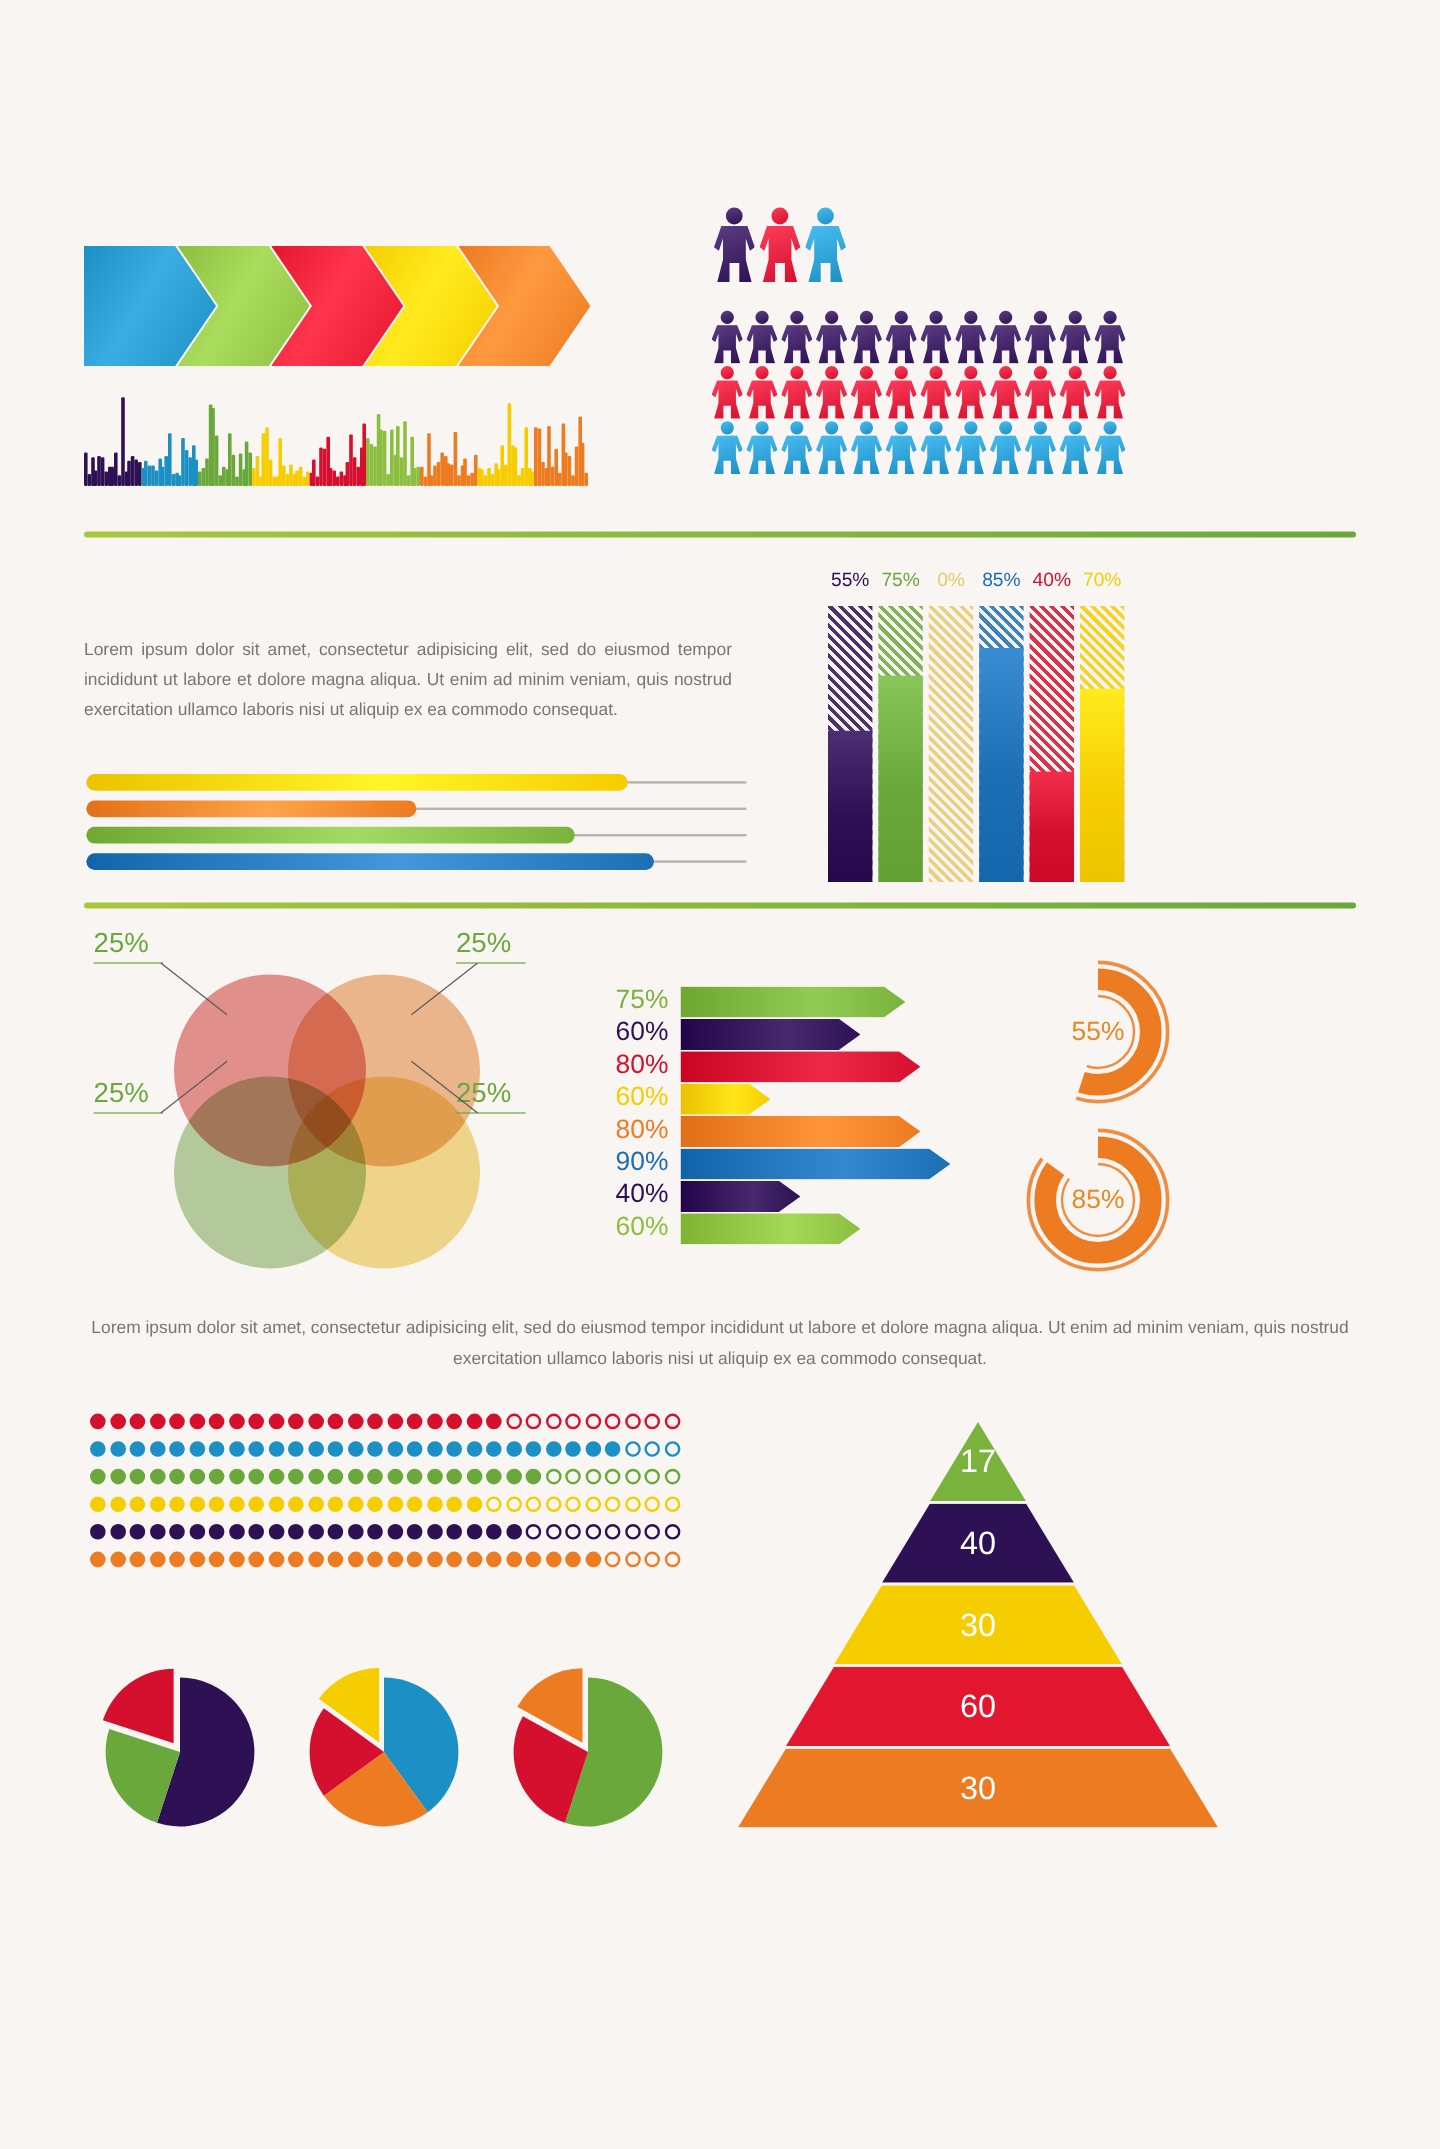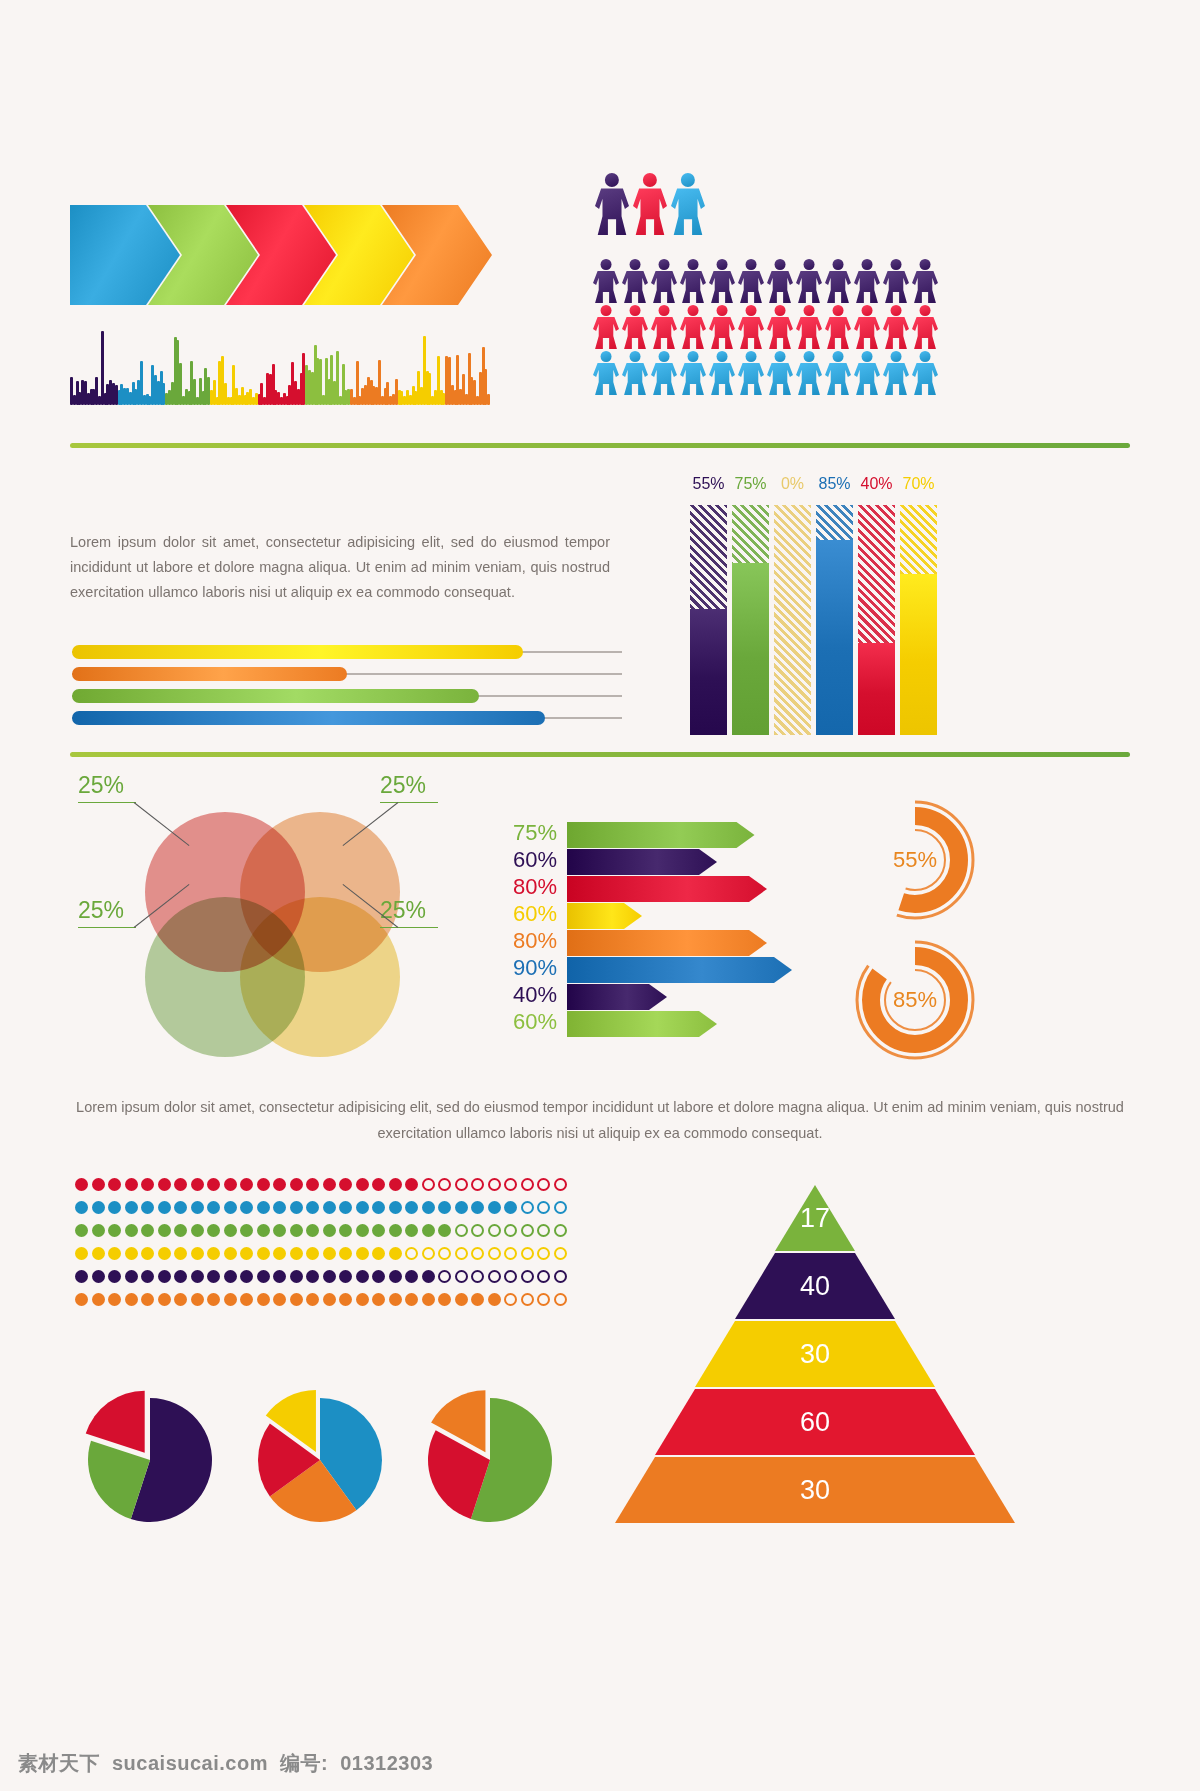--- a/index.html
+++ b/index.html
@@ -742,20 +742,14 @@
           <path d="M80,80 L29.840946348753263,116.44268564213334 A62,62 0 0 1 29.84094634875325,43.55731435786667 Z" fill="#d50f2e"></path>
           <path d="M75.91408550234408,71.98094128230468 L25.75503185109733,35.53825564017136 A62,62 0 0 1 75.91408550234407,9.980941282304684 Z" fill="#f5cd00"></path>
         </svg></div>
       <div style="position: absolute; left: 340px; top: 0px; width: 160px; height: 160px;"><svg viewBox="0 0 160 160" width="160" height="160">
           <path d="M80,80 L80,18 A62,62 0 1 1 60.840946348753235,138.96550401029953 Z" fill="#6aa83b"></path>
           <path d="M80,80 L60.840946348753235,138.96550401029953 A62,62 0 0 1 25.668985837280466,50.13127220569365 Z" fill="#d50f2e"></path>
           <path d="M75.41862725824666,72.25332175696451 L21.087613095527125,42.38459396265816 A62,62 0 0 1 75.41862725824664,10.25332175696451 Z" fill="#ec7b22"></path>
         </svg></div>
     </div>
 
-  <div class="footer">
-    <span>素材天下</span>
-    <span>sucaisucai.com</span>
-    <span>编号:</span>
-    <span>01312303</span>
-  </div>
 
 </div>
 
 </body></html>

